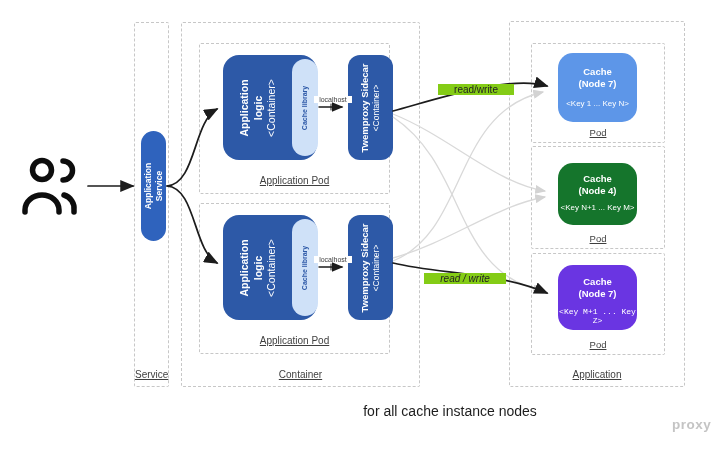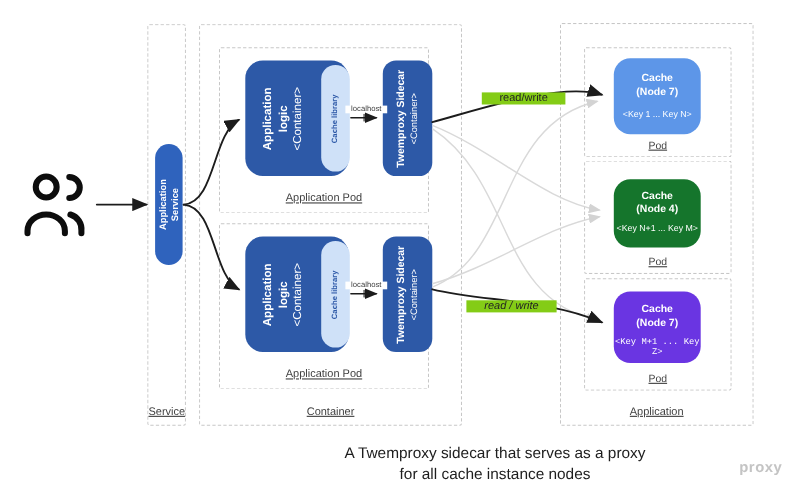--- a/index.html
+++ b/index.html
@@ -184,19 +184,18 @@
       <path d="M331,264 V270" stroke-width="1"></path>
       <path d="M393,111 C428,102 508,74 547,86" marker-end="url(#ad)"></path>
       <path d="M393,263 C438,274 498,272 547,293" marker-end="url(#ad)"></path>
     </g>
   </svg>
 
   <div class="rw-label" style="left:438px;top:84px;width:72px;">read/write</div>
   <div class="rw-label" style="left:424px;top:273px;width:78px;font-style:italic;">read / write</div>
 
   <div class="caption">
-    <div>A Twemproxy sidecar that serves as a proxy</div>
     <div>for all cache instance nodes</div>
   </div>
 
   <div class="watermark">proxy</div>
 
 </div>
 
 </body></html>

